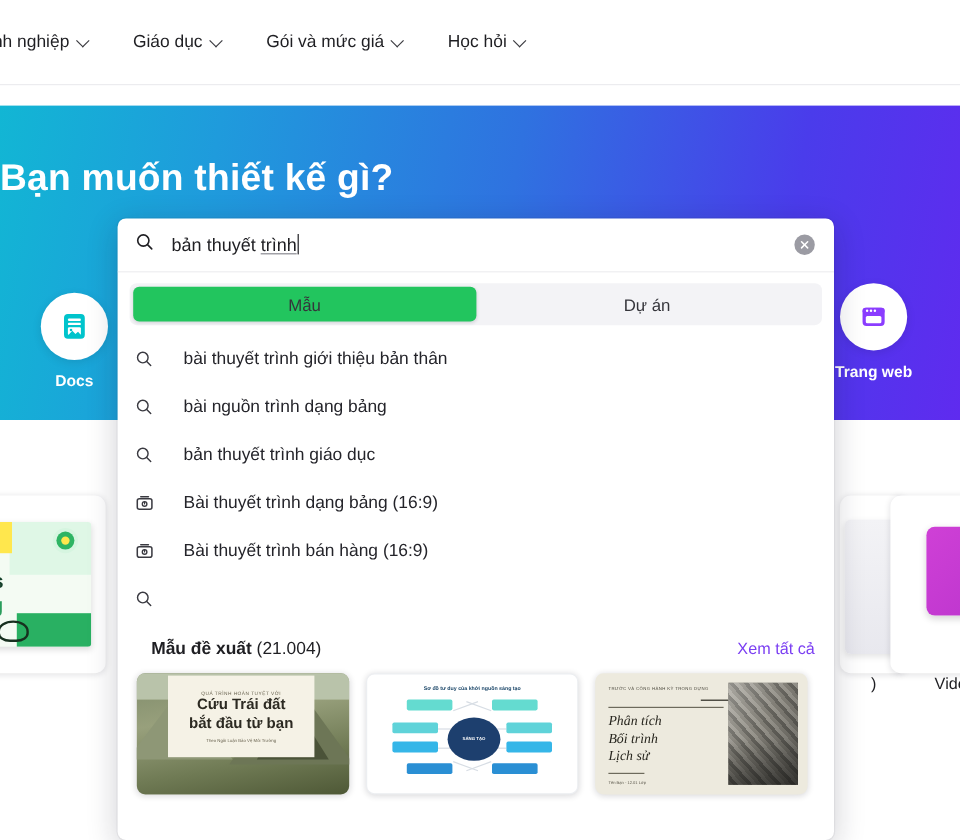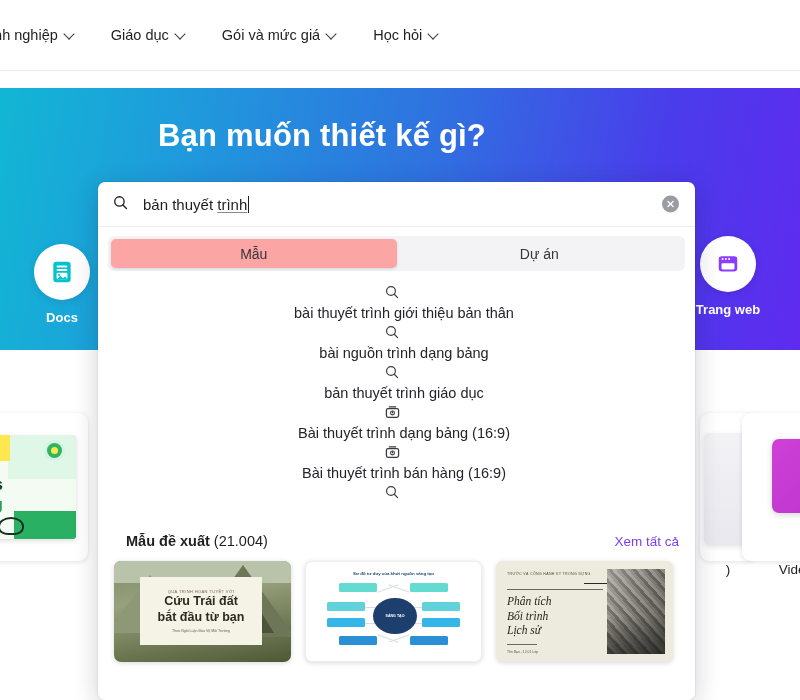--- a/index.html
+++ b/index.html
@@ -63,23 +63,22 @@
   #hero {
     position: absolute;
     top: 88px; left: 0;
     width: 800px;
     height: 262px;
     background: linear-gradient(100deg, #12b6d4 0%, #1f9bdc 22%, #2f72e0 52%, #4a3ceb 80%, #5f2bef 100%);
     overflow: hidden;
   }
   #hero-title {
     position: absolute;
-    top: 30px;
+    top: 42px;
     width: 644px;
-    text-align: center;
     font-size: 31px;
     font-weight: bold;
     color: #ffffff;
     letter-spacing: .2px;
   }
 
   
   .tile {
     position: absolute;
     width: 120px;
@@ -222,33 +221,32 @@
     flex: 1;
     display: flex;
     align-items: center;
     justify-content: center;
     font-size: 14px;
     color: #35353b;
     border-radius: 5px;
     cursor: pointer;
   }
   .tab.active {
-    background: #fca5a5;
+    background: #22c55e;
     box-shadow: 0 1px 3px rgba(20,20,40,.14);
   }
 
   
   #suggestions { margin-top: 8px; }
   .sug {
     height: 40px;
     display: flex;
     align-items: center;
     padding: 0 14px 0 14px;
     cursor: pointer;
-    flex-direction: column;
   }
   .sug-ico {
     width: 26px;
     flex: 0 0 26px;
     display: flex;
     align-items: center;
     justify-content: flex-start;
   }
   .sug-txt {
     margin-left: 15px;
@@ -290,21 +288,21 @@
   
   #t1 { background: linear-gradient(170deg,#7e8a6a 0%,#98a07c 35%,#6f7a54 70%,#4e5836 100%); }
   #t1 .peak {
     position:absolute; width:0; height:0; border-style:solid;
   }
   #t1 .p1 { left:-8px; top:14px; border-width:0 44px 58px 44px; border-color:transparent transparent #8e9776 transparent; }
   #t1 .p2 { right:-4px; top:4px; border-width:0 52px 72px 52px; border-color:transparent transparent #6d7656 transparent; }
   #t1 .p3 { left:100px; top:24px; border-width:0 30px 48px 30px; border-color:transparent transparent #4b5338 transparent; }
   #t1 .sky { position:absolute; left:0; top:0; width:100%; height:22px; background:#b9c3aa; }
   #t1 .card {
-    position:absolute; left:26px; top:16px; width:122px; height:68px;
+    position:absolute; left:26px; top:2px; width:122px; height:68px;
     background:#f5f2e6;
     display:flex; flex-direction:column; align-items:center; justify-content:center;
   }
   #t1 .kicker { font-size:4px; letter-spacing:.4px; color:#6b6552; text-transform:uppercase; }
   #t1 .big { font-size:12.5px; font-weight:bold; color:#2c2a22; line-height:1.25; }
   #t1 .sub { font-size:3.6px; color:#6b6552; margin-top:4px; }
 
   
   #t2 { background:#ffffff; border:1px solid #eceef1; }
   #t2 .mm-title { position:absolute; left:0; top:9px; width:100%; text-align:center;

